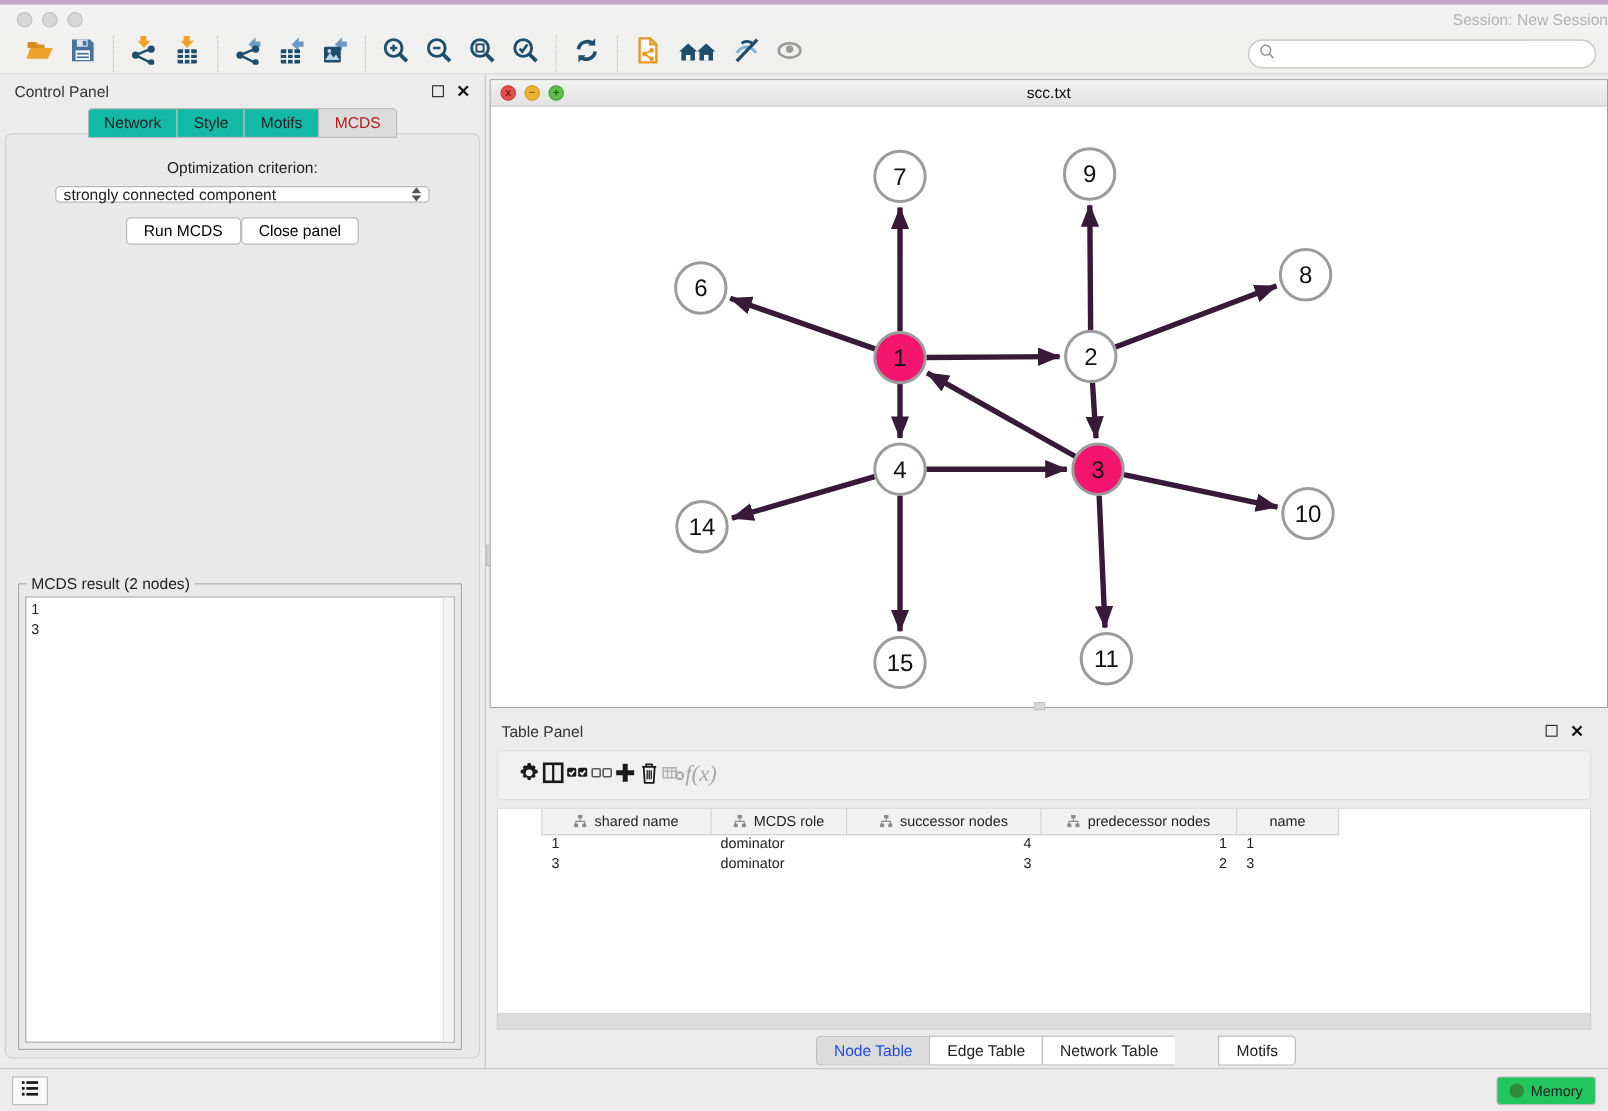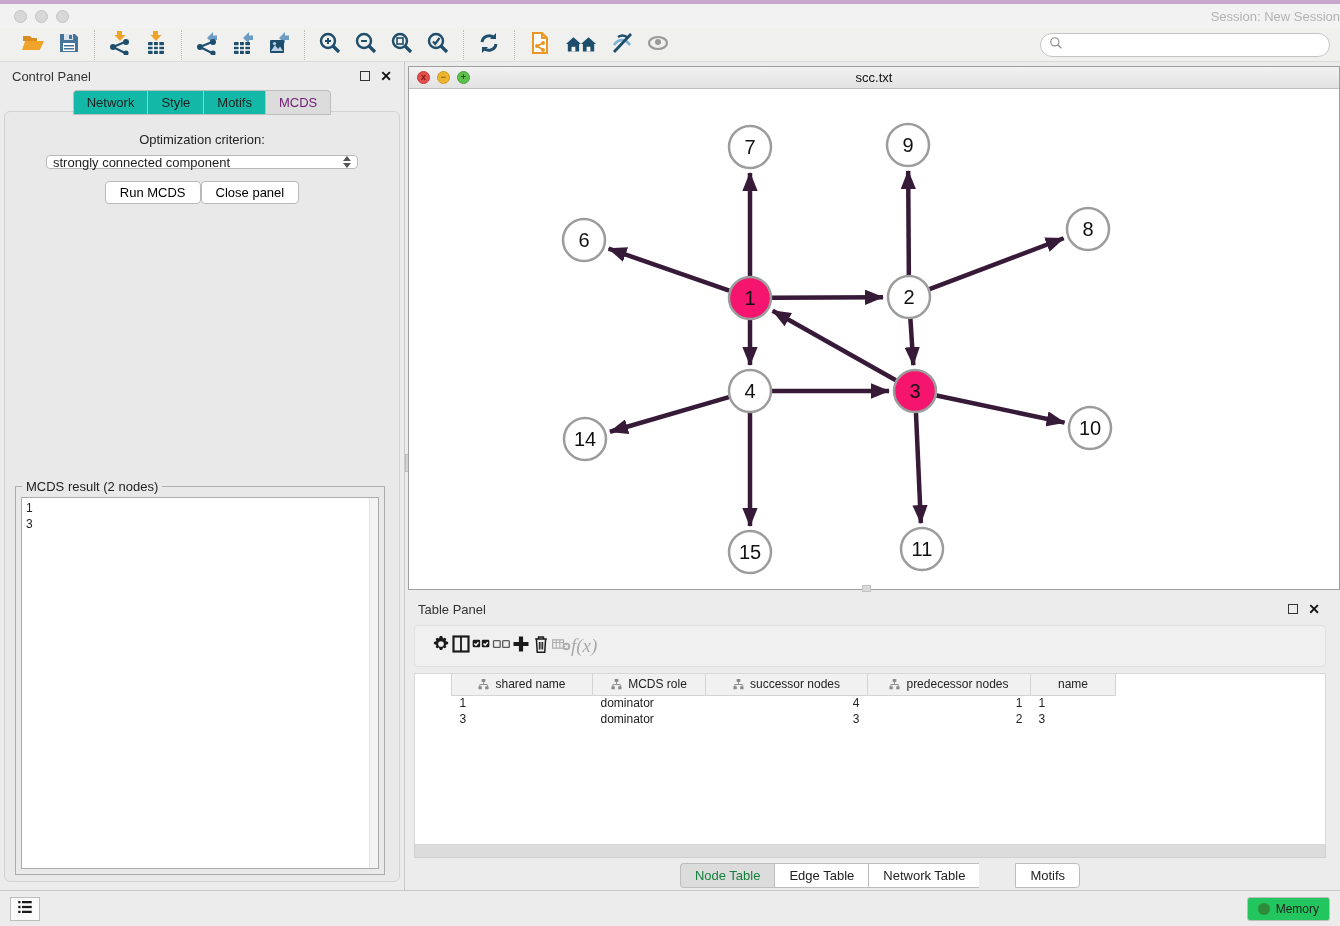--- a/index.html
+++ b/index.html
@@ -26,21 +26,21 @@
   
   .control-panel { position:absolute; left:0; top:62px; width:404px; bottom:40px; background:#ECECEC; }
   .panel-header { height:28px; display:flex; align-items:center; padding:0 12px; font-size:13px; color:#333; }
   .panel-header .hdr-icons { margin-left:auto; display:flex; gap:10px; align-items:center; }
   .float-icon { width:10px; height:10px; border:1.5px solid #333; display:inline-block; }
   .close-icon { font-size:14px; font-weight:bold; color:#111; line-height:1; }
   .cp-tabs { display:flex; justify-content:center; position:relative; z-index:2; }
   .cp-tab { font-size:13px; padding:4px 13px; background:#14b8a6; border:1px solid #BDBDBD; border-right:none; cursor:default; }
   .cp-tab:first-child { border-radius:4px 0 0 0; }
   .cp-tab:last-child { border-right:1px solid #BDBDBD; border-radius:0 4px 0 0; }
-  .cp-tab.sel { background:#DCDCDC; color:#701a75; }
+  .cp-tab.sel { background:#DCDCDC; color:#b91c1c; }
   .cp-body { position:absolute; left:4px; right:4px; top:49px; bottom:4px; background:#E9E9E9; border:1px solid #D2D2D2; border-radius:6px; }
   .opt-label { text-align:center; margin-top:20px; font-size:13px; }
   .criterion { margin:8px auto 0; width:312px; height:14px; background:#FFF; border:1px solid #B9B9B9; border-radius:4px; display:flex; align-items:center; padding:0 6px; font-size:13px; }
   .criterion .spin { margin-left:auto; display:flex; flex-direction:column; gap:2px; }
   .criterion .spin i { width:0; height:0; border-left:4px solid transparent; border-right:4px solid transparent; }
   .criterion .spin i.up { border-bottom:5px solid #555; }
   .criterion .spin i.dn { border-top:5px solid #555; }
   .cp-buttons { display:flex; justify-content:center; margin-top:12px; }
   .push-btn { background:#FFF; border:1px solid #B9B9B9; border-radius:4px; font-size:13px; padding:3px 14px; font-family:"Liberation Sans",sans-serif; }
   .result-group { position:absolute; left:10px; right:14px; top:374px; bottom:6px; border:1px solid #ADADAD; }
@@ -75,21 +75,21 @@
   table.data th { background:#F1F1F1; border:1px solid #D4D4D4; border-top:none; font-weight:normal; height:21px; padding:0 4px; }
   table.data th .th-inner { display:flex; align-items:center; justify-content:center; gap:6px; }
   table.data th svg { width:11px; height:11px; flex:none; }
   table.data td { height:16px; padding:0 8px; font-size:12px; }
   td.al { text-align:left; } td.ar { text-align:right; }
   .tp-hscroll { margin:0 6px; height:13px; background:#DCDCDC; border:1px solid #CFCFCF; border-top:none; }
   .tp-tabs { display:flex; justify-content:center; margin-top:5px; }
   .tp-tab { font-size:13px; padding:4px 14px; background:#FFF; border:1px solid #BDBDBD; border-right:none; }
   .tp-tab:first-child { border-radius:4px 0 0 4px; }
   .tp-tab:last-child { border-right:1px solid #BDBDBD; border-radius:0 4px 4px 0;margin-left:36px; }
-  .tp-tab.sel { background:#DCDCDC; color:#15803d;margin-left:20px; }
+  .tp-tab.sel { background:#DCDCDC; color:#1d4ed8;margin-left:20px; }
 
   
   .statusbar { position:absolute; left:0; right:0; bottom:0; height:36px; background:#ECECEC; border-top:1px solid #C9C9C9; }
   .status-left-btn { position:absolute; left:10px; top:6px; width:30px; height:24px; background:#FAFAFA; border:1px solid #BDBDBD; display:flex; align-items:center; justify-content:center; }
   .memory-btn { position:absolute; right:10px; top:6px; height:24px; background:#22c55e; border:1px solid #BDBDBD; border-radius:3px; display:flex; align-items:center; gap:6px; padding:0 10px; font-size:12px; }
   .mem-dot { width:12px; height:12px; border-radius:50%; background:#2E8B3A; display:inline-block; }
 </style>
 </head>
 <body>
 

